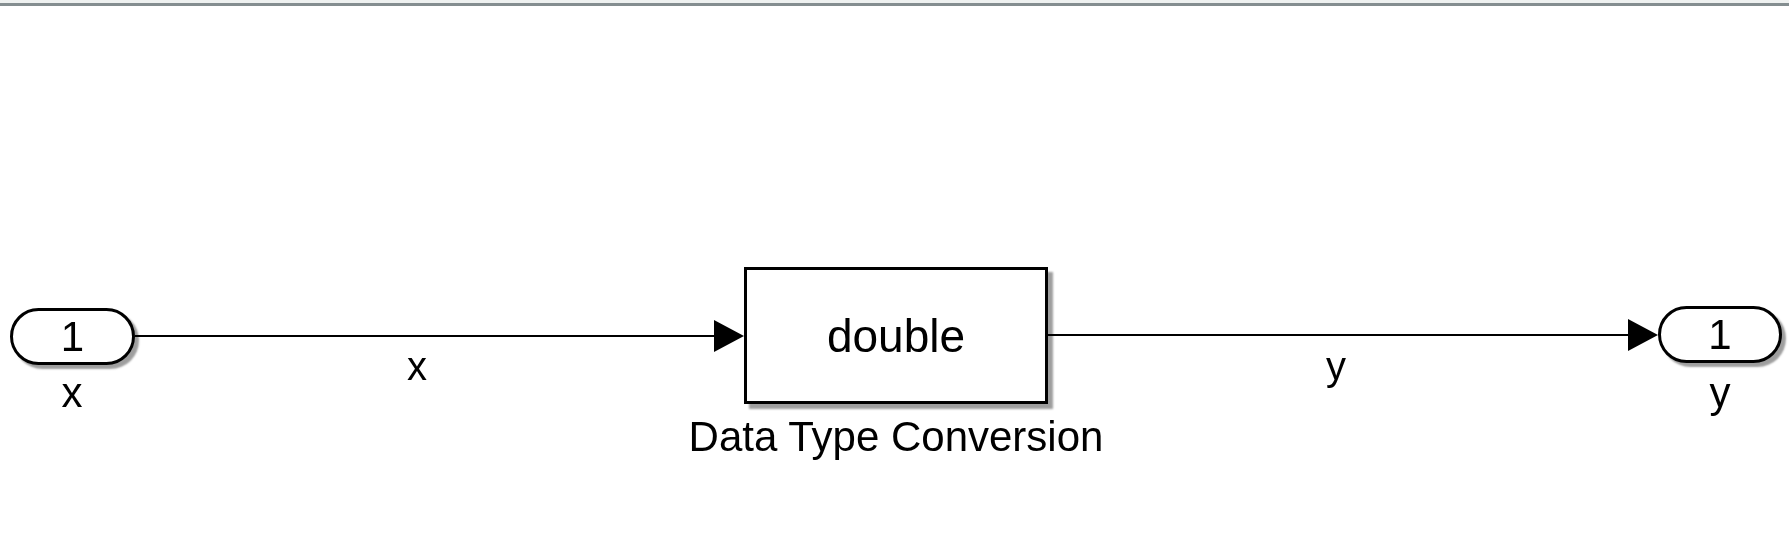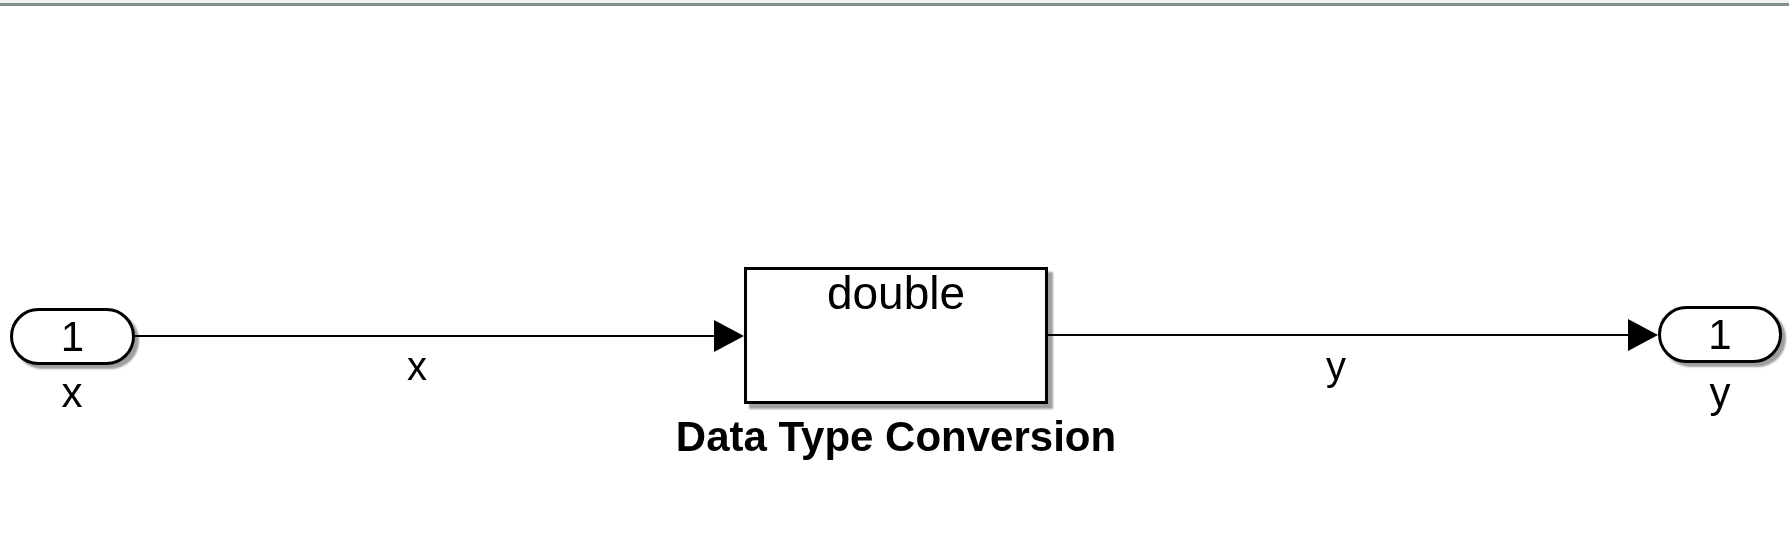--- a/index.html
+++ b/index.html
@@ -50,20 +50,21 @@
   
   #dtc-block {
     position: absolute;
     left: 744px; top: 267px;
     width: 304px; height: 137px;
     box-sizing: border-box;
     background: #ffffff;
     border: 3px solid #000000;
     box-shadow: 5px 5px 2px rgba(0,0,0,0.38);
     display: flex;
+    align-items: center;
     justify-content: center;
     font-size: 46px;
     line-height: 1;
   }
 
   
   .wire {
     position: absolute;
     height: 2px;
     background: #000000;
@@ -85,21 +86,21 @@
   .label {
     position: absolute;
     text-align: center;
     line-height: 1;
     white-space: nowrap;
   }
   #inport-label   { left: 22px;   top: 372px; width: 100px; font-size: 42px; }
   #outport-label  { left: 1670px; top: 372px; width: 100px; font-size: 42px; }
   #wire-x-label   { left: 367px;  top: 346px; width: 100px; font-size: 40px; }
   #wire-y-label   { left: 1286px; top: 346px; width: 100px; font-size: 40px; }
-  #dtc-name-label { left: 596px;  top: 416px; width: 600px; font-size: 42px; font-weight: bold; }
+  #dtc-name-label { left: 596px;  top: 416px; width: 600px; font-size: 42px; }
 </style>
 </head>
 <body>
 
 <div id="canvas">
 
   <div class="top-strip"></div>
   <div class="top-border"></div>
 
   <div id="inport" class="port">

